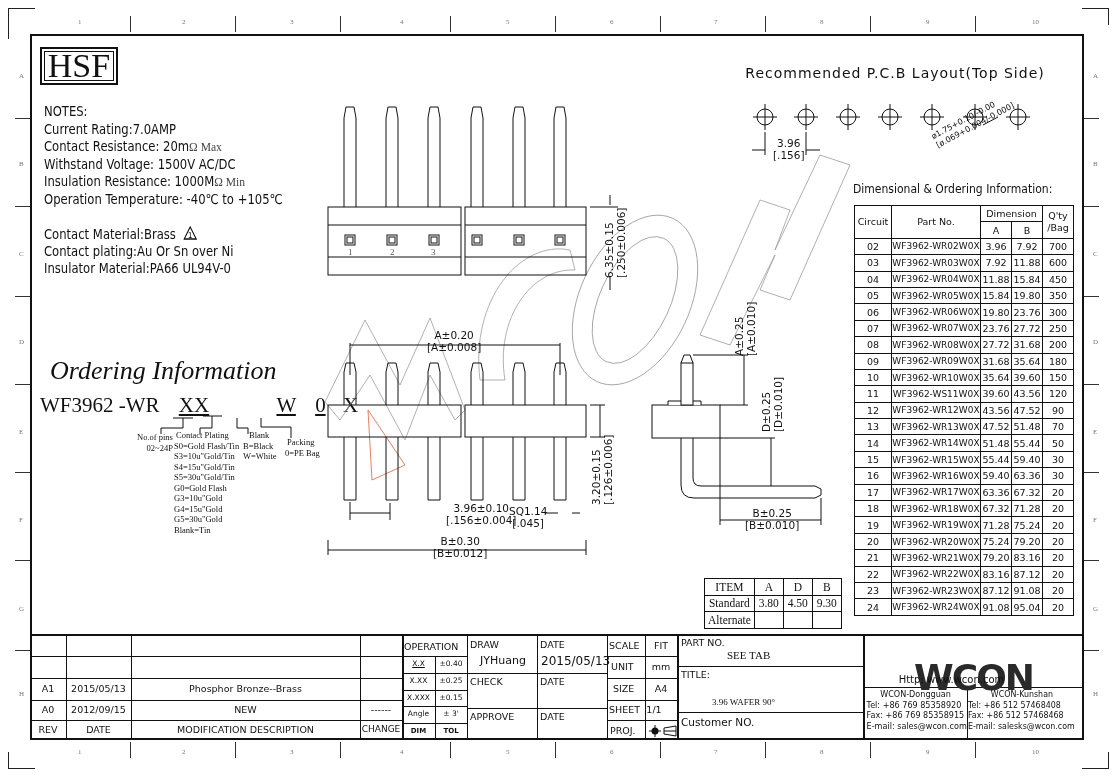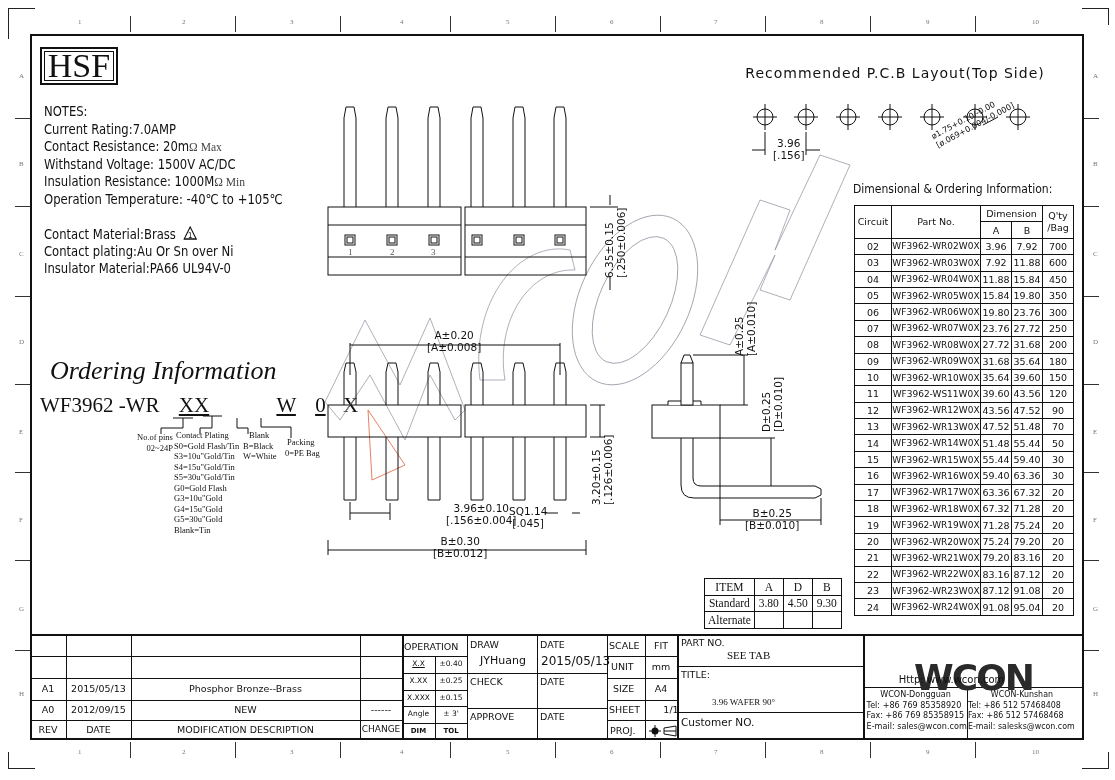--- a/index.html
+++ b/index.html
@@ -637,21 +637,21 @@
 <div class="tb" style="left:470px;top:711px;">APPROVE</div>
 <div class="tb" style="left:540px;top:711px;">DATE</div>
 
 <div class="tb" style="left:609px;top:640px;">SCALE</div>
 <div class="tb" style="left:645px;top:640px;width:32px;text-align:center;">FIT</div>
 <div class="tb" style="left:611px;top:661px;">UNIT</div>
 <div class="tb" style="left:645px;top:661px;width:32px;text-align:center;">mm</div>
 <div class="tb" style="left:613px;top:683px;">SIZE</div>
 <div class="tb" style="left:645px;top:683px;width:32px;text-align:center;">A4</div>
 <div class="tb" style="left:609px;top:704px;">SHEET</div>
-<div class="tb" style="left:655px;top:704px;width:32px;text-align:center;">1/1</div>
+<div class="tb" style="left:638px;top:704px;width:32px;text-align:center;">1/1</div>
 <div class="tb" style="left:610px;top:725px;">PROJ.</div>
 <svg width="30" height="12" style="left:648px;top:725px;" viewBox="0 0 30 12">
   <circle cx="7" cy="6" r="3.5" fill="#111"></circle>
     <line x1="1" y1="6" x2="13" y2="6" stroke="#111"></line>
     <line x1="7" y1="0" x2="7" y2="12" stroke="#111"></line>
   <path d="M16 3 L28 1 L28 11 L16 9 Z" fill="none" stroke="#111"></path>
     <line x1="16" y1="6" x2="28" y2="6" stroke="#111"></line>
 </svg>
 
 <div class="tb" style="left:681px;top:637px;">PART NO.</div>

